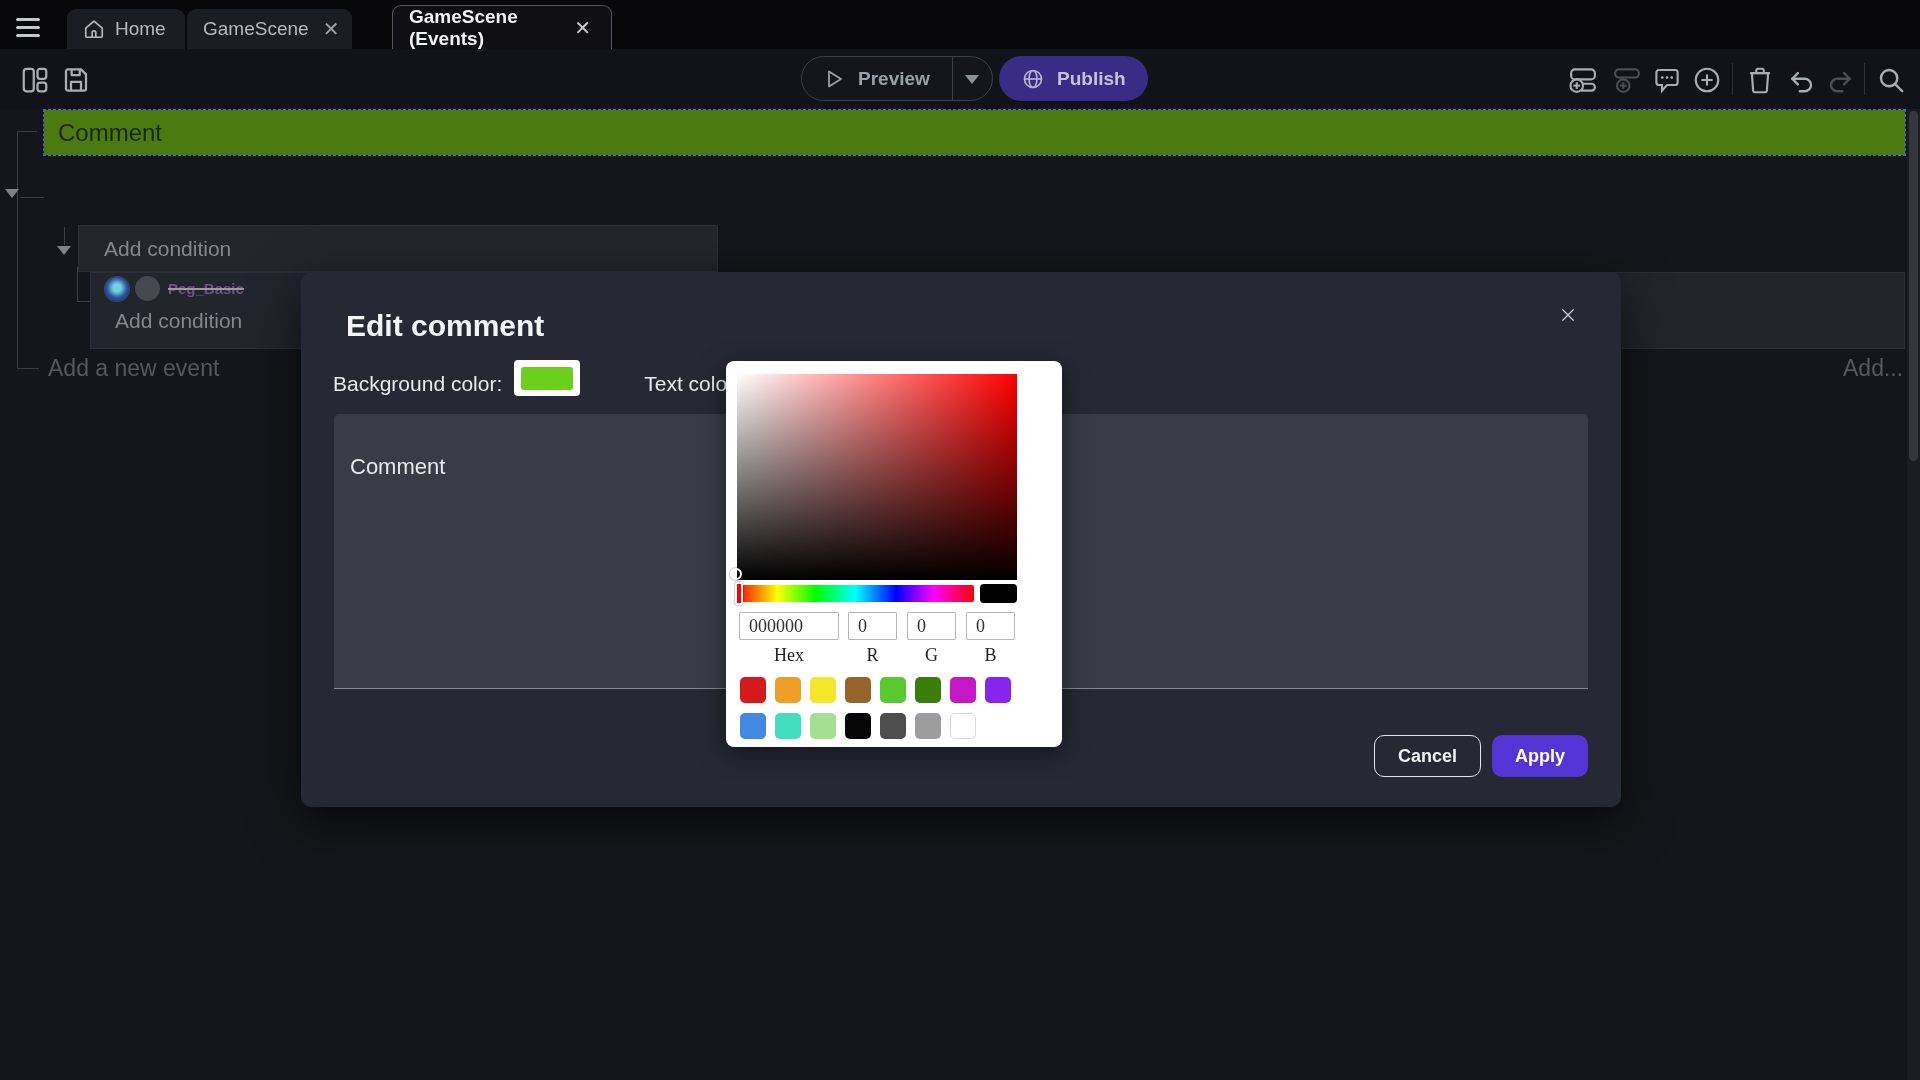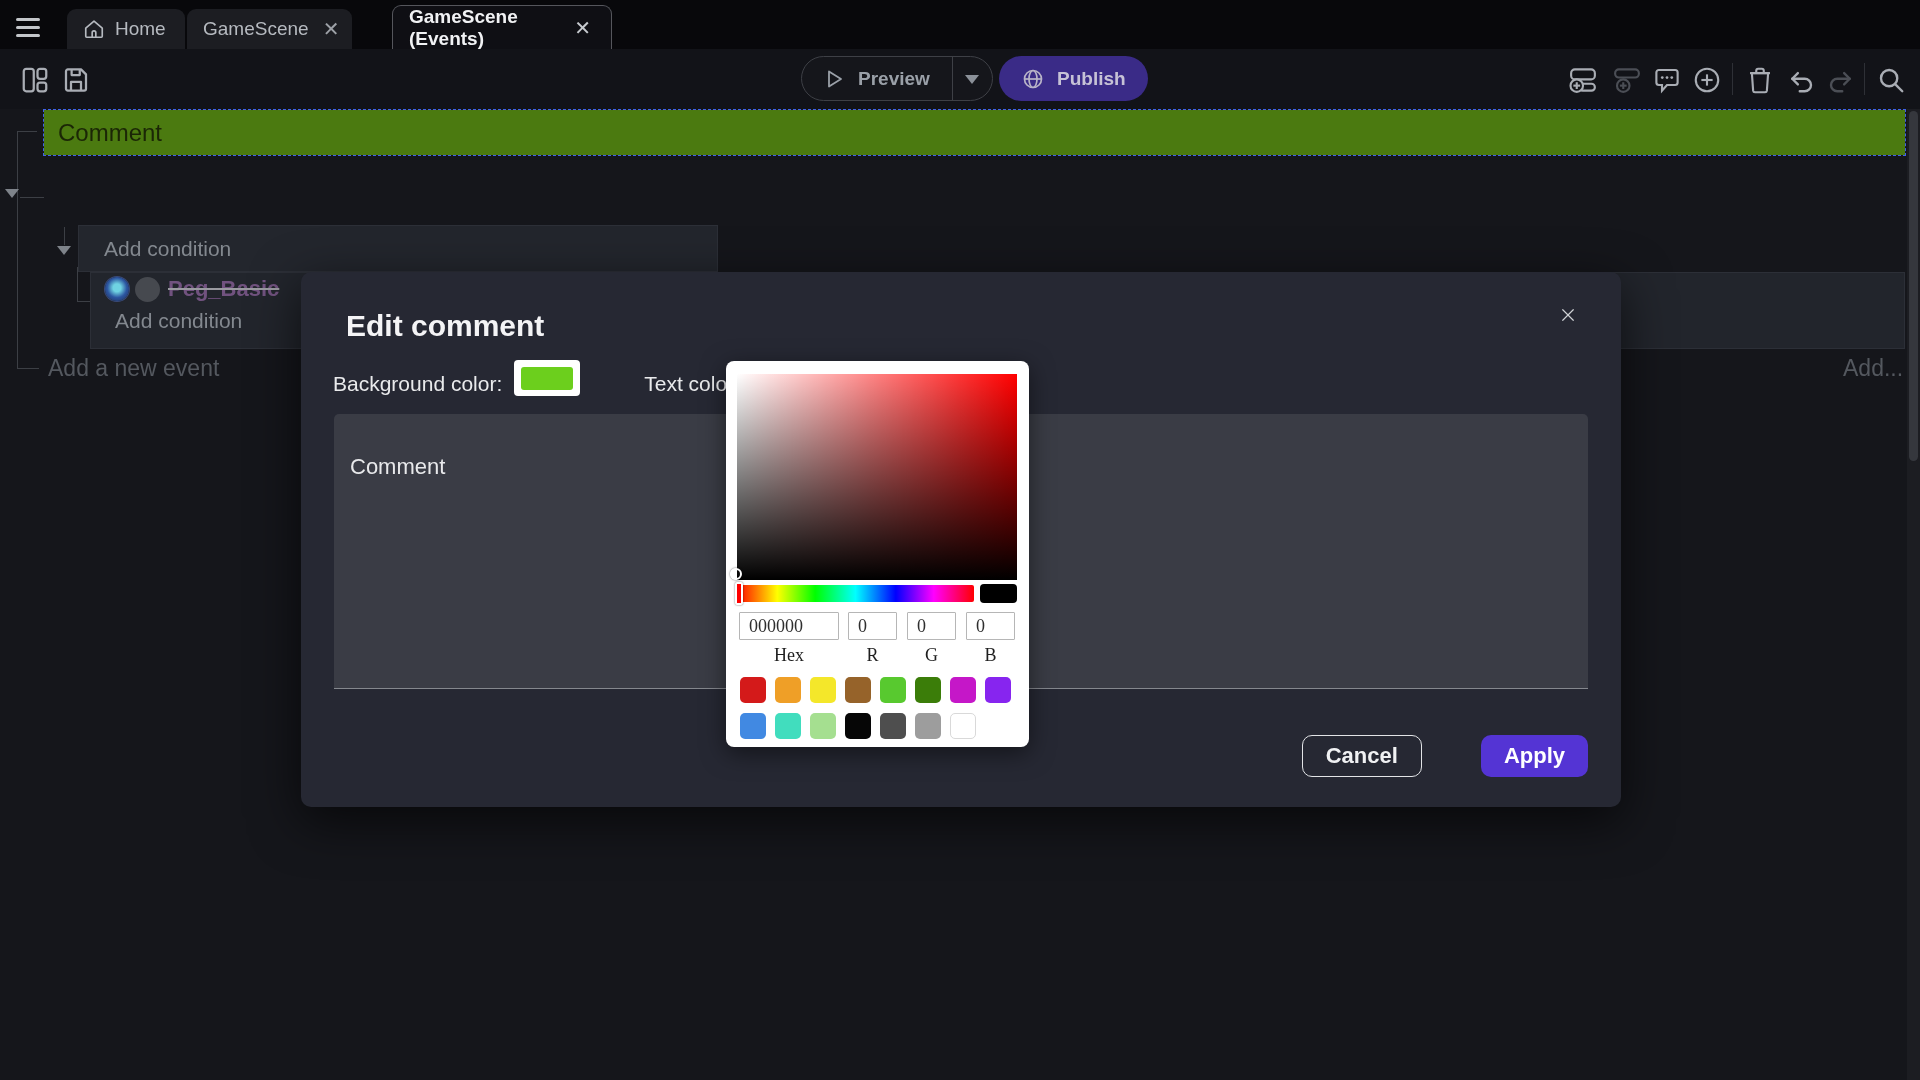--- a/index.html
+++ b/index.html
@@ -36,45 +36,45 @@
   .event-bar{position:absolute;left:44px;width:1861px;display:flex;align-items:center;padding-left:14px;}
   .comment-bar{top:1px;height:45px;background:var(--comment-green,#4b7a10);color:var(--comment-text,#1b2606);font-size:24px;outline:1px dashed #3f62e8;}
   .group-bar{top:51px;height:61px;background:var(--group-purple,#7d0d7e);color:#c9ccd0;font-size:30px;}
   .row1{position:absolute;top:116px;left:78px;width:1827px;height:47px;display:flex;}
   .cond-cell{width:640px;background:#23262d;border:1px solid #2c2f37;display:flex;align-items:center;padding-left:25px;color:#83888f;font-size:21px;cursor:pointer;}
   .act-cell{flex:1;background:#17191e;display:flex;align-items:center;padding-left:9px;color:#83888f;font-size:21px;cursor:pointer;}
   .subblock{position:absolute;top:163px;left:90px;width:1815px;height:77px;background:#22252c;border:1px solid #2c2f37;}
   .objrow{position:absolute;top:167px;left:105px;display:flex;align-items:center;gap:6px;}
   .obj-icon{width:24px;height:24px;border-radius:50%;background:radial-gradient(circle at 50% 45%,#6fd2e2 0 22%,#2c55a0 55%,#1c2a50 100%);box-shadow:0 0 0 1px #3a4a78;}
   .obj-thumb{width:25px;height:25px;border-radius:50%;background:#46494f;}
-  .objname{color:#71527f;font-weight:bold;font-size:22px;text-decoration:line-through;text-decoration-color:#9a9aa0;text-decoration-thickness:2px;padding-left:2px;}
+  .objname{color:#71527f;font-weight:bold;font-size:15px;text-decoration:line-through;text-decoration-color:#9a9aa0;text-decoration-thickness:2px;padding-left:2px;}
   .addcond2{position:absolute;top:200px;left:115px;color:#83888f;font-size:21px;cursor:pointer;}
   .add-new{position:absolute;top:246px;left:48px;color:#54585f;font-size:23px;cursor:pointer;}
   .add-more{position:absolute;top:246px;left:1843px;color:#54585f;font-size:23px;cursor:pointer;}
   .vscroll{position:absolute;right:0;top:0;width:13px;height:971px;background:#1c1d22;}
   .vscroll .thumb{position:absolute;left:2px;top:2px;width:9px;height:350px;border-radius:5px;background:#35373d;}
 
   
   .dialog{position:absolute;left:301px;top:272px;width:1320px;height:535px;background:var(--dialog-bg,#262833);border-radius:10px;box-shadow:0 14px 50px rgba(0,0,0,.65);}
   .dlg-title{position:absolute;left:32px;top:24px;font-size:30px;font-weight:bold;color:#f4f4f6;}
   .dlg-close{position:absolute;right:38px;top:28px;width:30px;height:30px;background:none;border:0;cursor:pointer;color:#ced1d5;}
   .dlg-close svg{width:100%;height:100%;}
   .color-row{position:absolute;left:32px;top:88px;display:flex;align-items:flex-end;}
   .color-label{color:#e9eaec;font-size:21px;}
   .swatch-box{margin-left:12px;width:66px;height:36px;background:#fff;border-radius:4px;display:flex;align-items:center;justify-content:center;cursor:pointer;}
   .swatch-inner{width:52px;height:23px;border-radius:3px;background:var(--bg-swatch-green,#6ccf1d);}
   .text-color-label{margin-left:64px;}
   .dlg-textarea{position:absolute;left:33px;top:142px;width:1254px;height:275px;background:#3a3c45;border:0;border-bottom:1px solid #84878d;border-radius:5px 5px 0 0;color:#e8e9eb;font-size:22px;padding:40px 0 0 16px;resize:none;outline:none;}
   .dlg-actions{position:absolute;right:33px;bottom:30px;display:flex;gap:11px;}
-  .btn{height:42px;padding:0 23px;border-radius:10px;font-size:22px;font-weight:bold;cursor:pointer;margin-left:48px;}
+  .btn{height:42px;padding:0 23px;border-radius:10px;font-size:18px;font-weight:bold;cursor:pointer;}
   .btn.cancel{background:transparent;border:1px solid #e2e4e7;color:#f0f1f3;}
   .btn.apply{background:var(--accent-purple,#5434d4);border:0;color:#fff;text-align:center;}
 
   
-  .picker{position:absolute;left:726px;top:361px;width:303px;height:386px;background:#fff;border-radius:8px;box-shadow:0 6px 24px rgba(0,0,0,.5);}
+  .picker{position:absolute;left:726px;top:361px;width:336px;height:386px;background:#fff;border-radius:8px;box-shadow:0 6px 24px rgba(0,0,0,.5);}
   .sat{position:absolute;left:11px;top:13px;width:280px;height:206px;cursor:crosshair;
     background:linear-gradient(to top,#000,rgba(0,0,0,0)),linear-gradient(to right,#fff,rgba(255,255,255,0)),var(--picker-hue,#f00);}
   .sat-marker{position:absolute;left:4px;top:207px;width:12px;height:12px;border:2px solid #fff;border-radius:50%;box-shadow:0 0 2px rgba(0,0,0,.7);}
   .hue{position:absolute;left:11px;top:224px;width:237px;height:17px;border-radius:2px;cursor:pointer;
     background:linear-gradient(to right,#f00 0%,#ff0 17%,#0f0 33%,#0ff 50%,#00f 67%,#f0f 83%,#f00 100%);}
   .hue-marker{position:absolute;left:9px;top:221px;width:8px;height:23px;background:#f00;border:2px solid #fff;border-radius:2px;box-shadow:0 0 2px rgba(0,0,0,.6);}
   .cur-color{position:absolute;left:254px;top:223px;width:37px;height:19px;border-radius:4px;background:var(--picker-current-color,#000);}
   .pfield{position:absolute;top:251px;height:28px;border:1px solid #b6b6b6;border-radius:1px;font-family:"Liberation Serif",serif;font-size:18px;color:#2e2e2e;padding:0 0 0 9px;outline:none;background:#fff;}
   .pf-hex{left:13px;width:100px;}
   .pf-r{left:122px;width:49px;}

